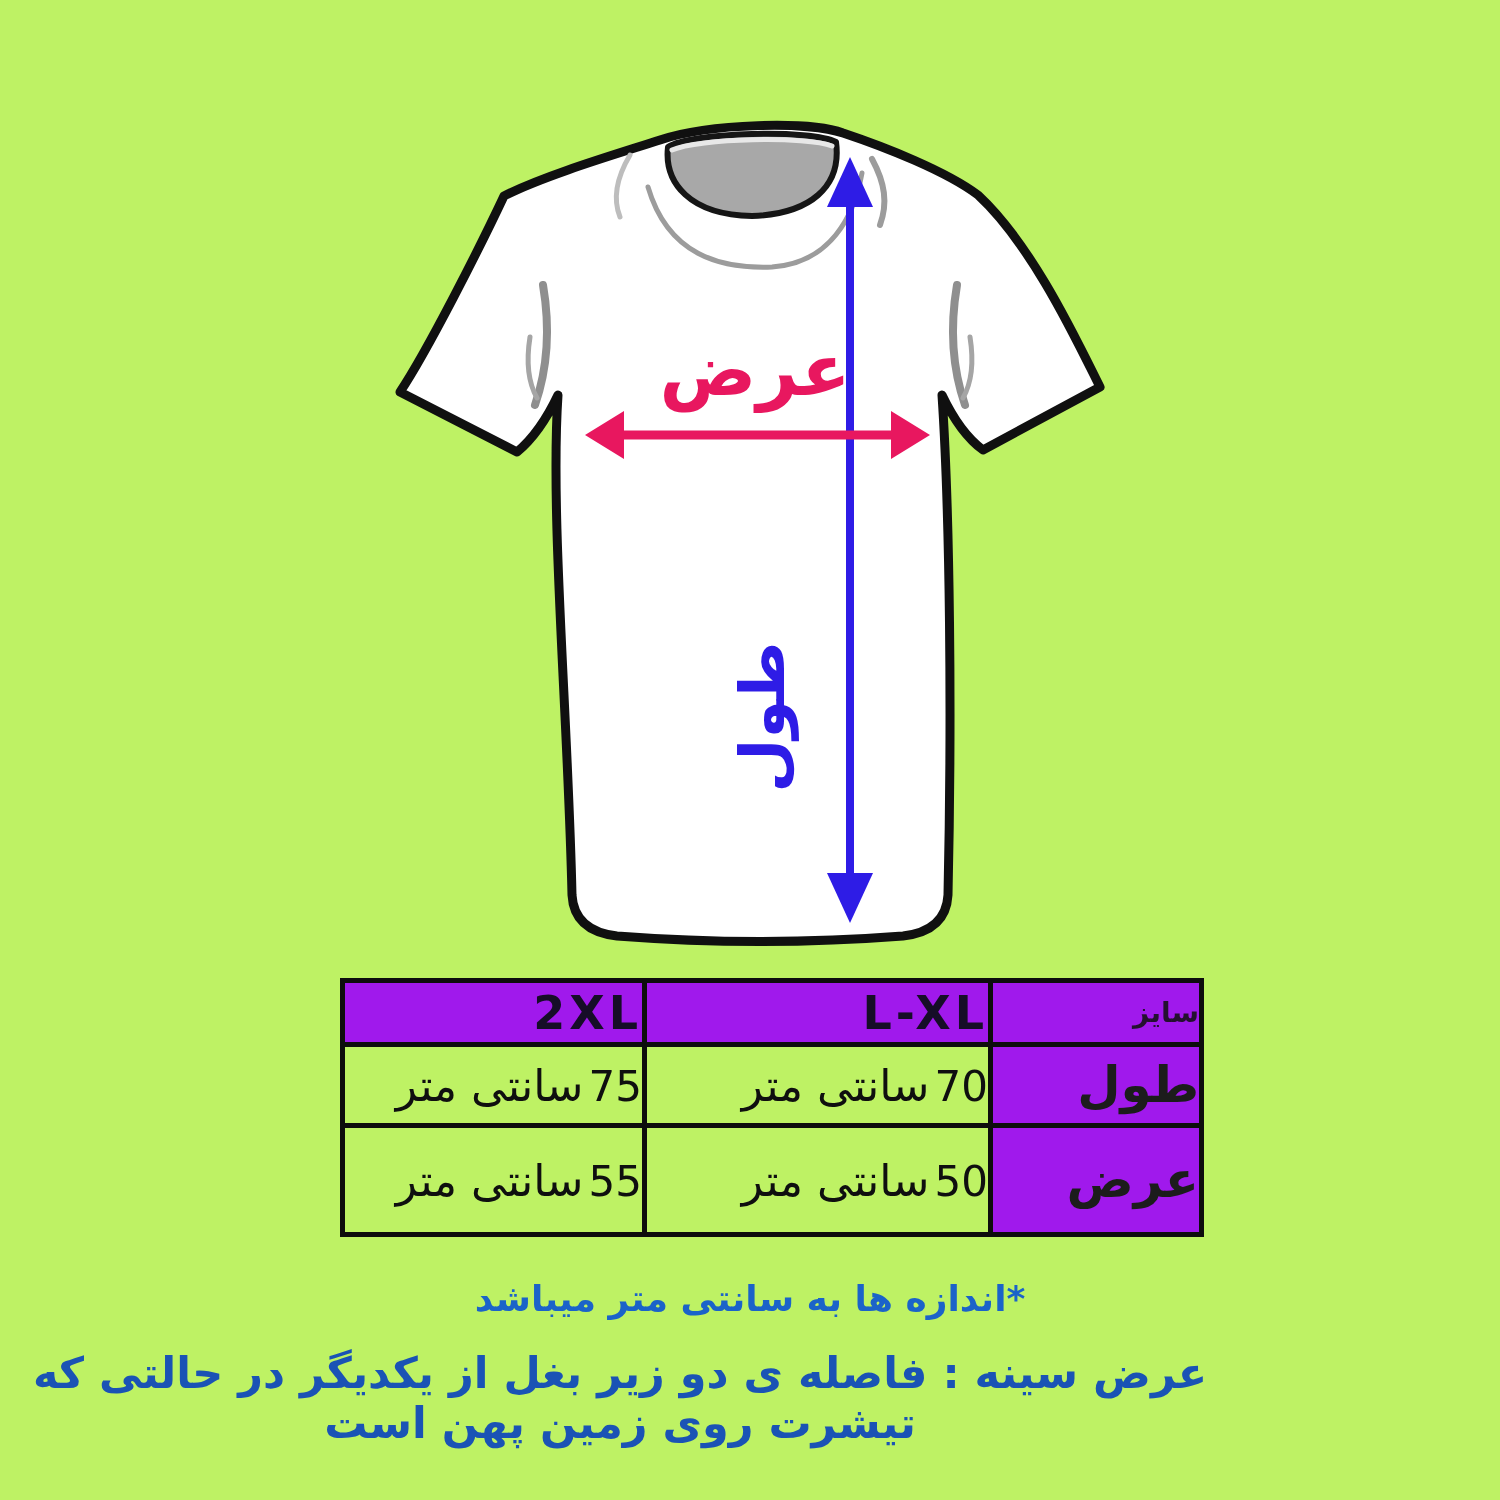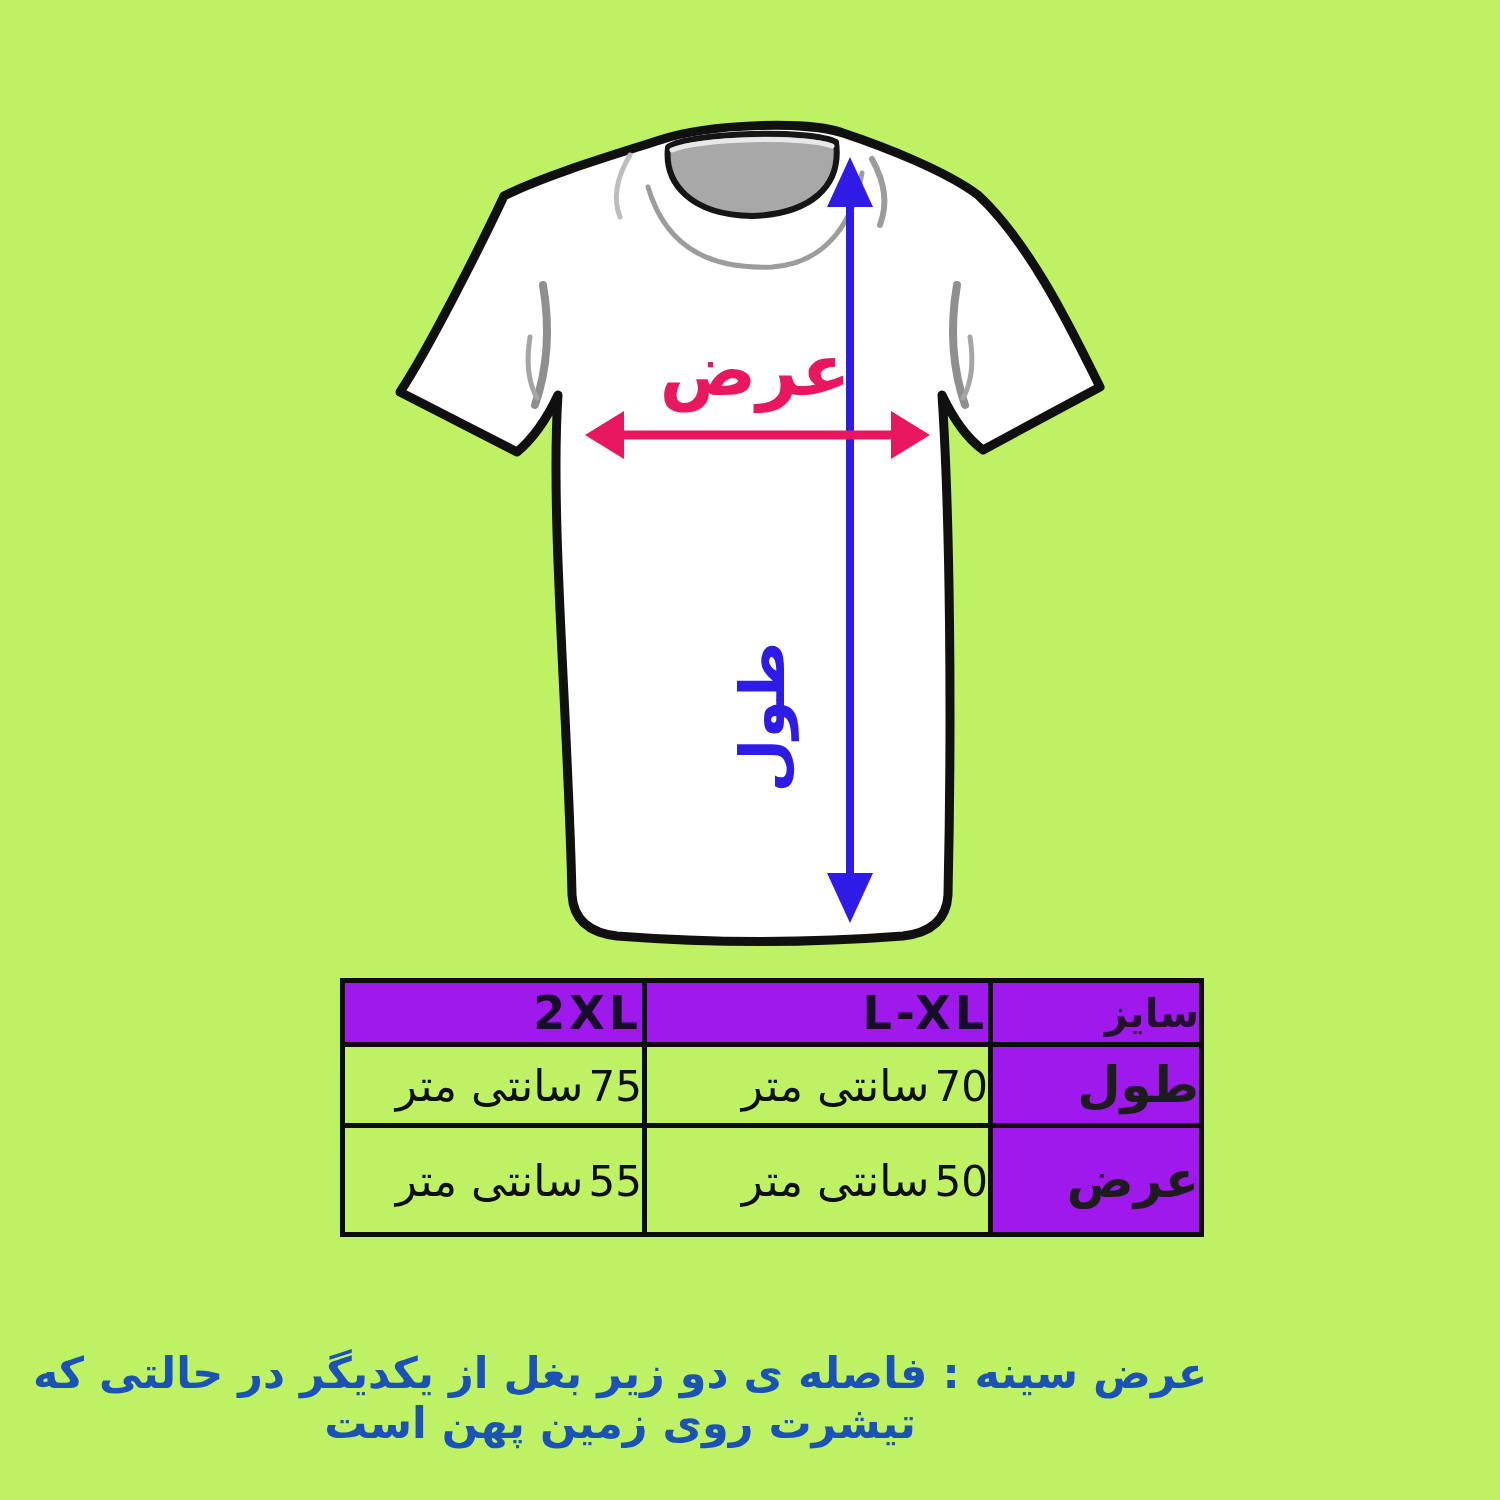--- a/index.html
+++ b/index.html
@@ -20,21 +20,21 @@
   }
   .size-table{border:4px solid #0d0d0d;}
   .col-size{width:206px;}
   .col-lxl{width:341px;}
   .col-2xl{width:297px;}
   .hdr-row{height:64px;}
   .row-len{height:81px;}
   .row-wid{height:109px;}
   td.purple{background:#a019ec;}
   .hdr-latin{font-weight:bold;font-size:46px;letter-spacing:4px;color:#160d28;}
-  .hdr-size{font-weight:bold;font-size:40px;color:#241030;}
+  .hdr-size{font-weight:bold;font-size:28px;color:#241030;}
   .row-label{font-weight:bold;font-size:50px;color:#1c1c1c;}
   .cell-num{font-size:42px;color:#0f0f0f;}
   .cell-unit{font-size:44px;color:#0f0f0f;}
   
   .note1{
     position:absolute;left:0;top:1278px;width:1500px;text-align:center;direction:rtl;
     font-size:36px;font-weight:bold;color:#1b63c9;
   }
   .note2{
     position:absolute;left:0;top:1348px;width:1240px;text-align:center;direction:rtl;
@@ -129,15 +129,16 @@
         <span class="cell-unit">سانتی متر</span>
       </td>
       <td>
         <span class="cell-num">55</span>
         <span class="cell-unit">سانتی متر</span>
       </td>
     </tr>
   </tbody>
     </table>
 
+  <div class="note1">*اندازه ها به سانتی متر میباشد</div>
   <div class="note2">عرض سینه : فاصله ی دو زیر بغل از یکدیگر در حالتی که تیشرت روی زمین پهن است</div>
 
 </div>
 
 </body></html>

